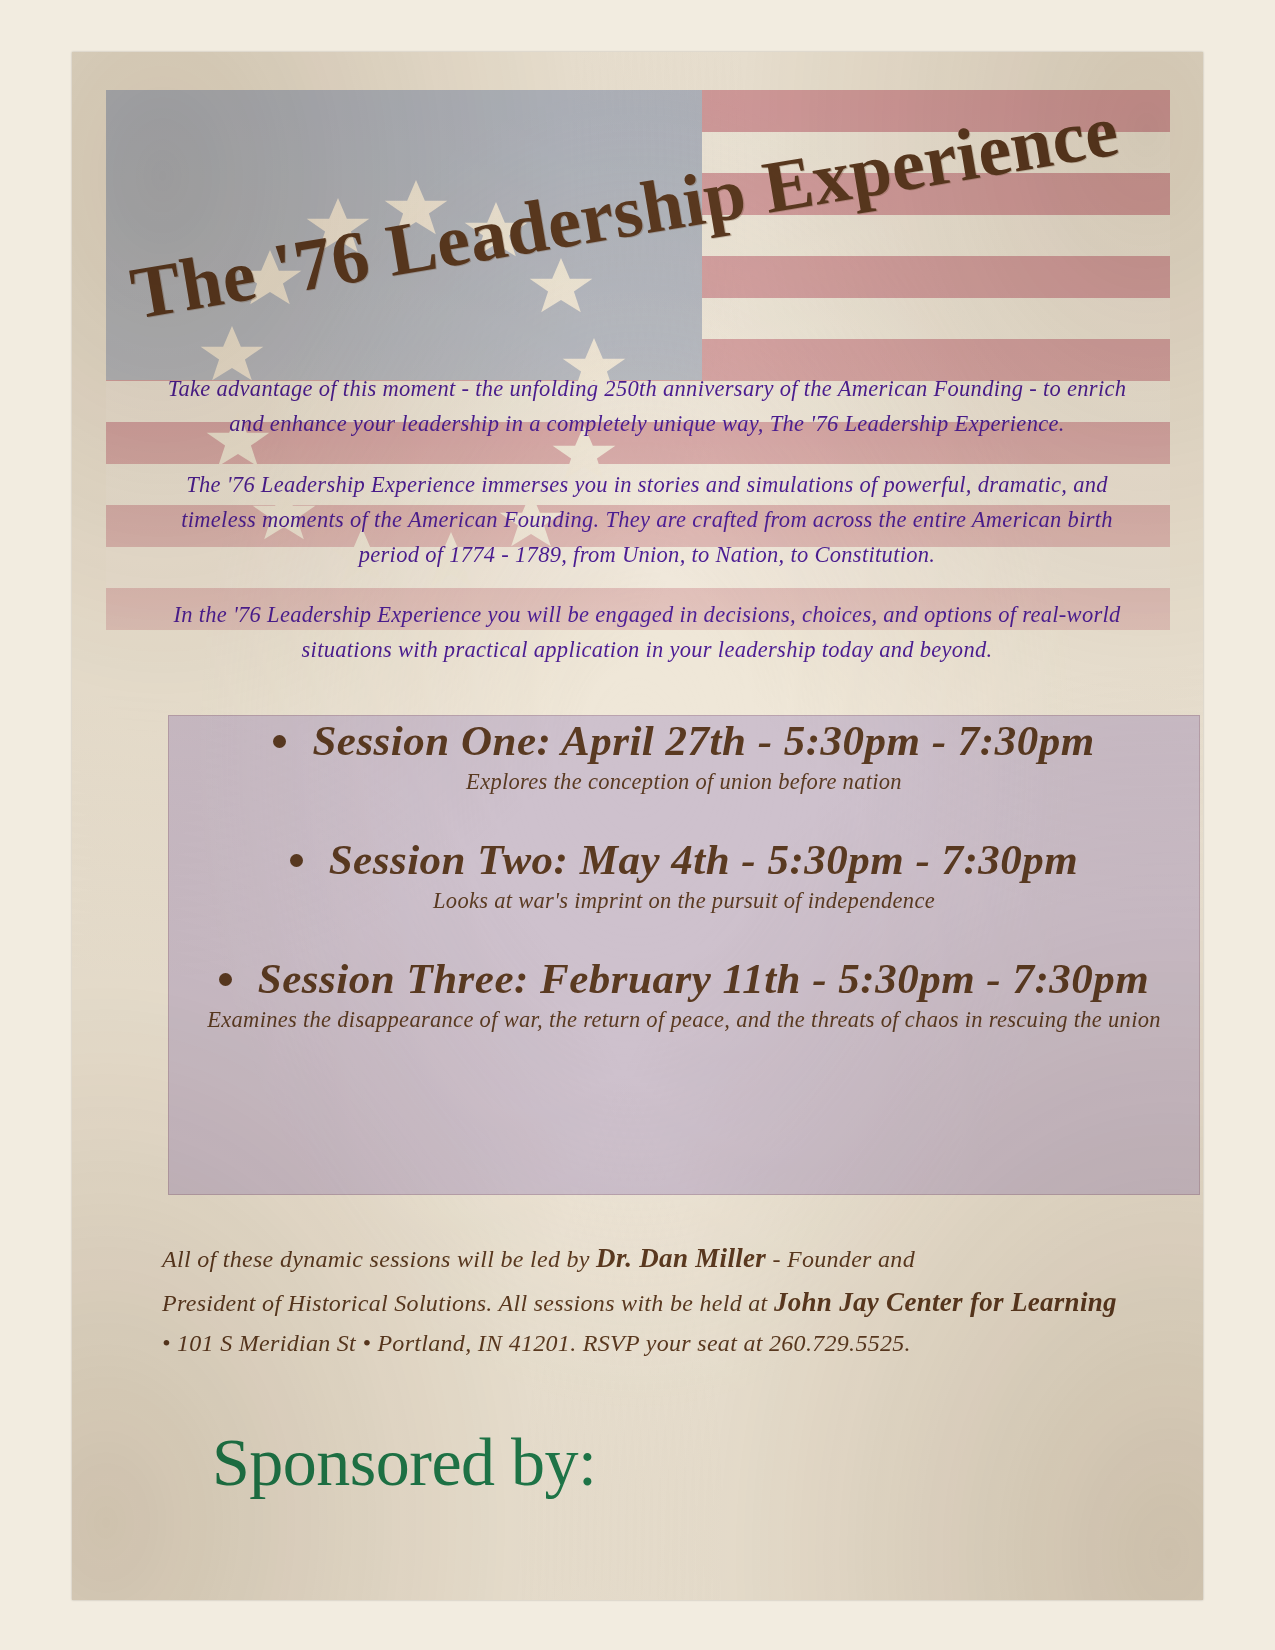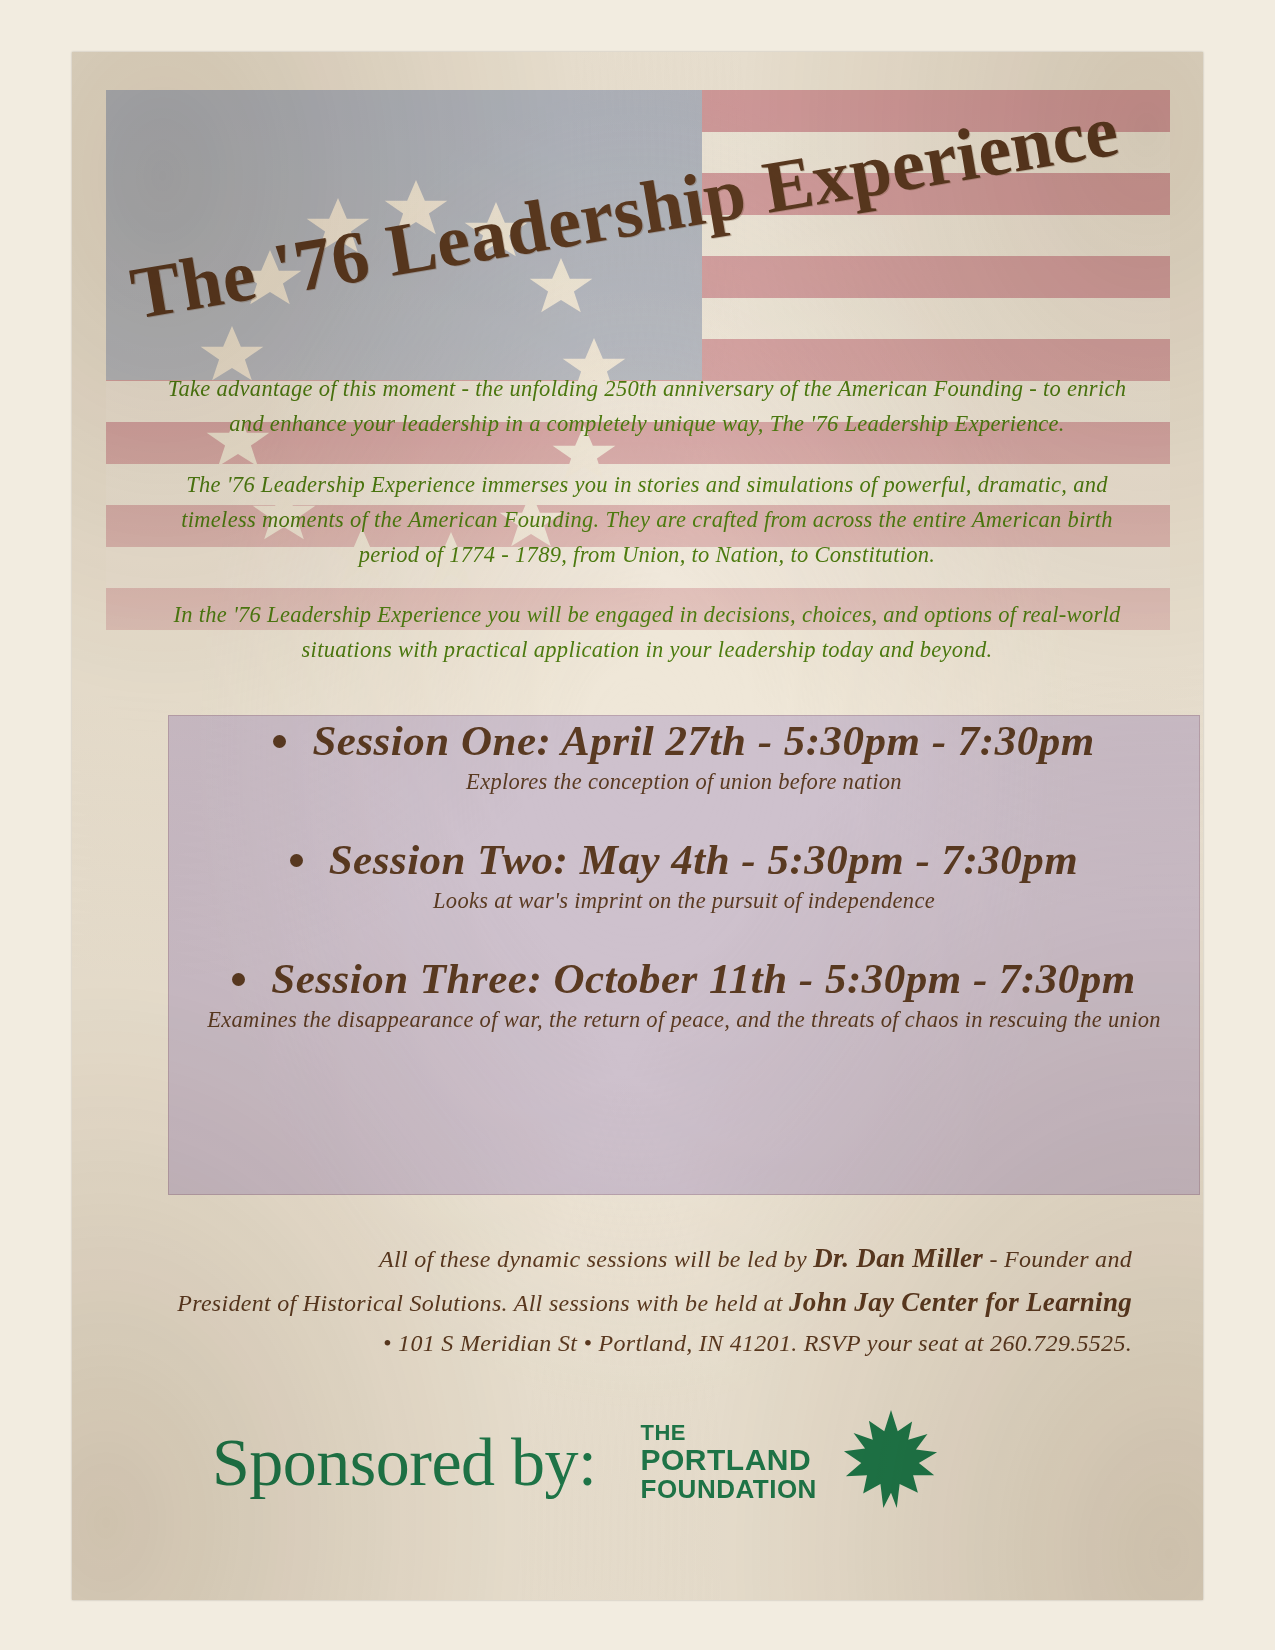--- a/index.html
+++ b/index.html
@@ -94,21 +94,21 @@
     letter-spacing: .5px;
     text-shadow: 1px 1px 0 rgba(92,58,32,.25);
   }
 
   
   .intro {
     position: absolute;
     left: 80px;
     top: 320px;
     width: 990px;
-    color: #4d7c0f;
+    color: #4c1d95;
     font-size: 22.5px;
     line-height: 1.55;
     text-align: center;
     font-style: italic;
     font-family: "Liberation Serif", serif;
     letter-spacing: .3px;
   }
   .intro p { margin: 0 0 26px 0; }
   .intro p:last-child { margin-bottom: 0; }
 
@@ -153,21 +153,21 @@
     margin-top: 4px;
     letter-spacing: .3px;
   }
 
   
   .footer-text {
     position: absolute;
     left: 90px;
     top: 1185px;
     width: 970px;
-    text-align: right;
+    text-align: left;
     color: #5c3a20;
     font-size: 24px;
     font-style: italic;
     line-height: 1.62;
     letter-spacing: .3px;
   }
   .footer-text .emph {
     font-weight: bold;
     font-size: 27px;
   }
@@ -304,47 +304,35 @@
 
       <div class="session">
         <div class="headline">
           <span class="bullet"></span><span>Session Two: May 4th - 5:30pm - 7:30pm</span>
         </div>
         <div class="sub">Looks at war's imprint on the pursuit of independence</div>
       </div>
 
       <div class="session">
         <div class="headline">
-          <span class="bullet"></span><span>Session Three: October 11th - 5:30pm - 7:30pm</span>
+          <span class="bullet"></span><span>Session Three: February 11th - 5:30pm - 7:30pm</span>
         </div>
         <div class="sub">Examines the disappearance of war, the return of peace, and the threats of chaos in rescuing the union</div>
       </div>
 
     </div>
 
     <div class="footer-text">
       <div>
         <span>All of these dynamic sessions will be led by </span><span class="emph">Dr. Dan Miller</span><span> - Founder and</span>
       </div>
       <div>
         <span>President of Historical Solutions.  All sessions with be held at </span><span class="emph">John Jay Center for Learning</span>
       </div>
       <div>• 101 S Meridian St • Portland, IN  41201.  RSVP your seat at 260.729.5525.</div>
     </div>
 
     <div class="sponsor">
       <div class="sponsor-label">Sponsored by:</div>
-      <div class="sponsor-logo">
-        <div class="logo-text">
-          <div class="l1">THE</div>
-          <div class="l2">PORTLAND</div>
-          <div class="l3">FOUNDATION</div>
-        </div>
-        <div class="leaf">
-          <svg width="96" height="104" viewBox="0 0 100 108">
-            <path fill="#1f7a4b" d="M50 2 L57 24 L72 14 L68 33 L88 27 L76 43 L98 46 L79 57 L95 70 L73 70 L78 88 L59 79 L56 104 L50 88 L42 104 L39 79 L21 89 L25 70 L3 71 L19 57 L1 45 L23 42 L11 26 L31 33 L27 13 L43 24 Z"></path>
-          </svg>
-        </div>
-      </div>
     </div>
 
   </div>
 </div>
 
 </body></html>

